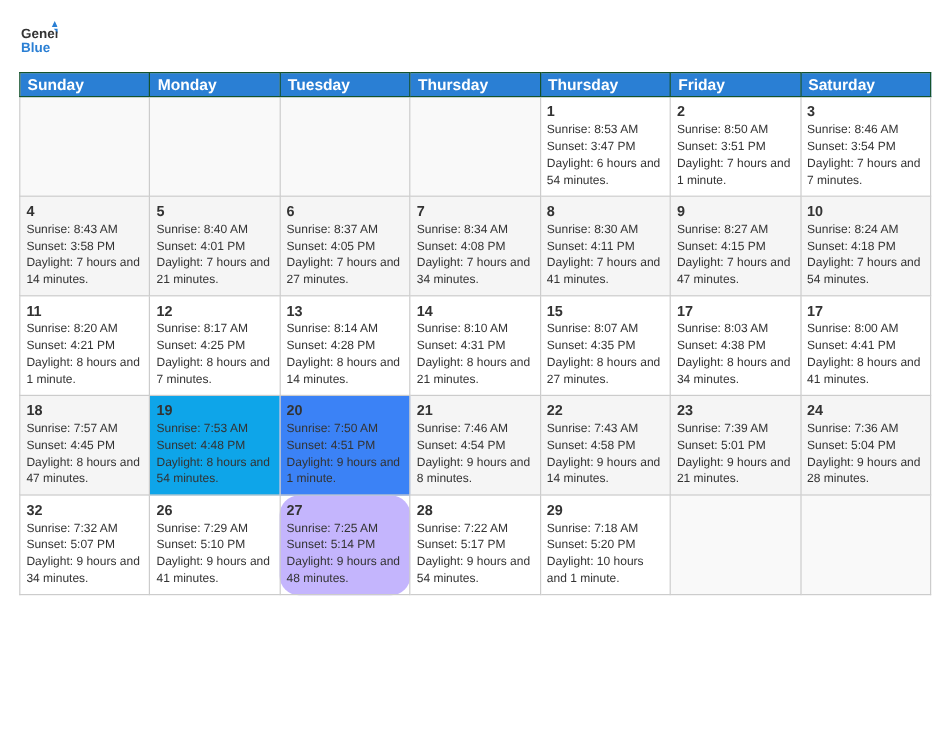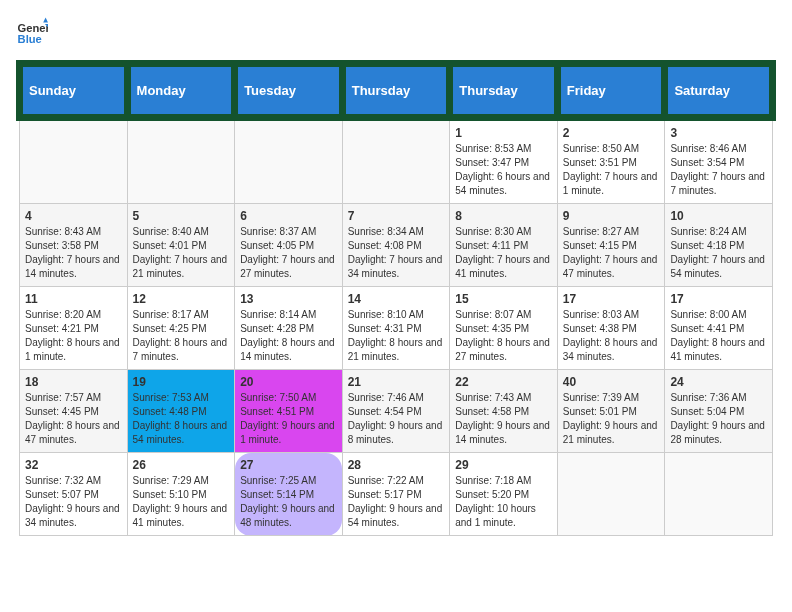--- a/index.html
+++ b/index.html
@@ -39,25 +39,25 @@
       color: #555;
     }
     .calendar {
       width: 100%;
       border-collapse: collapse;
       border: 1px solid #ccc;
     }
     .calendar th {
       background-color: #2a7fd4;
       color: #fff;
-      padding: 16px 6px;
+      padding: 2px 6px;
       font-size: 13px;
       font-weight: bold;
       text-align: left;
-      border: 7px solid #14532d;
+      border: 1px solid #14532d;
     }
     .calendar td {
       vertical-align: top;
       padding: 5px 5px;
       border: 1px solid #ccc;
       width: calc(100% / 7);
       min-height: 80px;
       font-size: 10.5px;
       color: #333;
       background: #fff;
@@ -193,34 +193,34 @@
       </tr>
       <tr>
         <td style="background: rgb(245, 245, 245);">
           <div class="day-number">18</div>
           <div class="day-info">Sunrise: 7:57 AM<br>Sunset: 4:45 PM<br>Daylight: 8 hours and 47 minutes.</div>
         </td>
         <td style="background: #0ea5e9;">
           <div class="day-number">19</div>
           <div class="day-info">Sunrise: 7:53 AM<br>Sunset: 4:48 PM<br>Daylight: 8 hours and 54 minutes.</div>
         </td>
-        <td style="background: #d946ef;">
+        <td style="background: #3b82f6;">
           <div class="day-number">20</div>
           <div class="day-info">Sunrise: 7:50 AM<br>Sunset: 4:51 PM<br>Daylight: 9 hours and 1 minute.</div>
         </td>
         <td style="background: rgb(245, 245, 245);">
           <div class="day-number">21</div>
           <div class="day-info">Sunrise: 7:46 AM<br>Sunset: 4:54 PM<br>Daylight: 9 hours and 8 minutes.</div>
         </td>
         <td style="background: rgb(245, 245, 245);">
           <div class="day-number">22</div>
           <div class="day-info">Sunrise: 7:43 AM<br>Sunset: 4:58 PM<br>Daylight: 9 hours and 14 minutes.</div>
         </td>
         <td style="background: rgb(245, 245, 245);">
-          <div class="day-number">40</div>
+          <div class="day-number">23</div>
           <div class="day-info">Sunrise: 7:39 AM<br>Sunset: 5:01 PM<br>Daylight: 9 hours and 21 minutes.</div>
         </td>
         <td style="background: rgb(245, 245, 245);">
           <div class="day-number">24</div>
           <div class="day-info">Sunrise: 7:36 AM<br>Sunset: 5:04 PM<br>Daylight: 9 hours and 28 minutes.</div>
         </td>
       </tr>
       <tr>
         <td style="background: rgb(255, 255, 255);">
           <div class="day-number">32</div>

